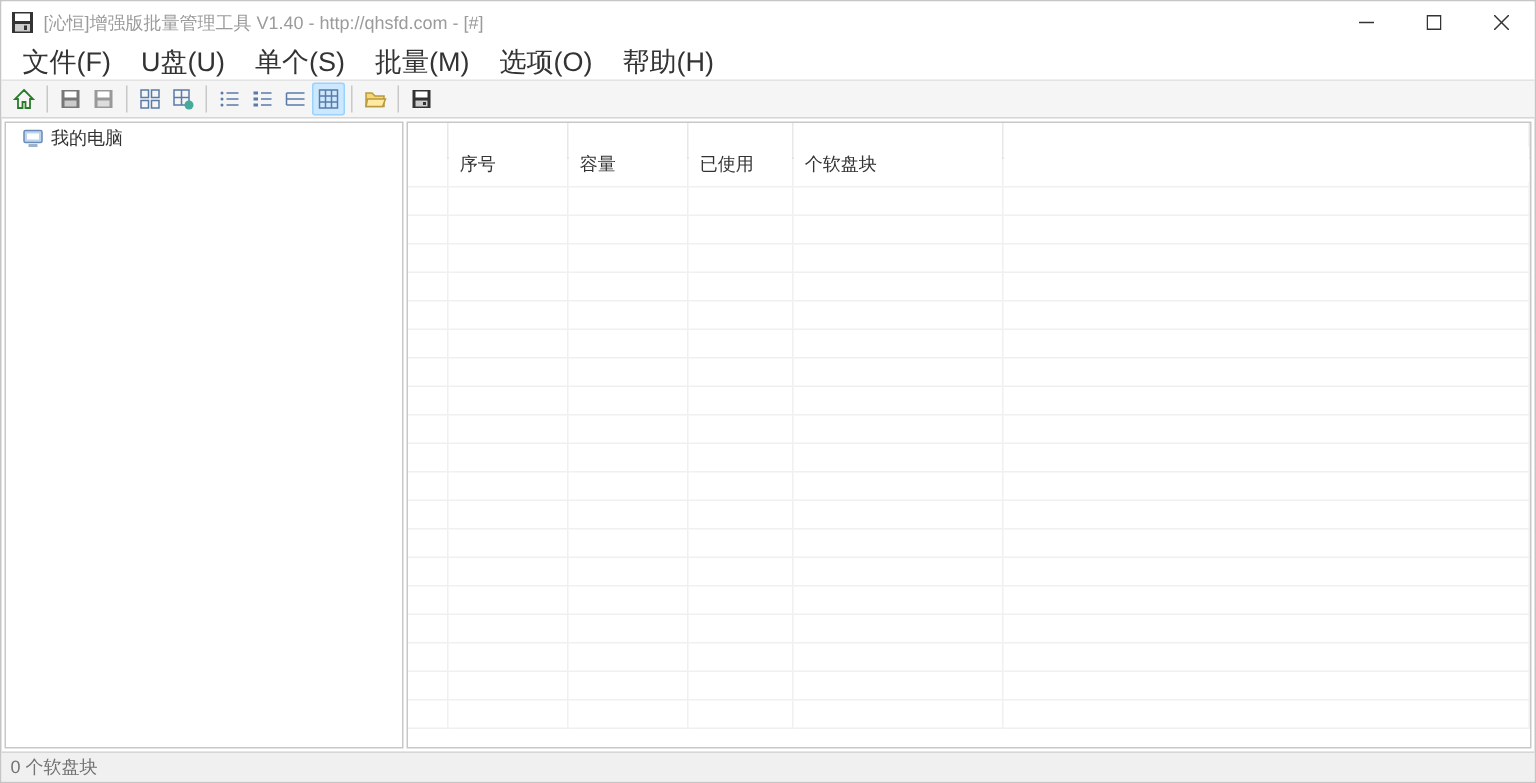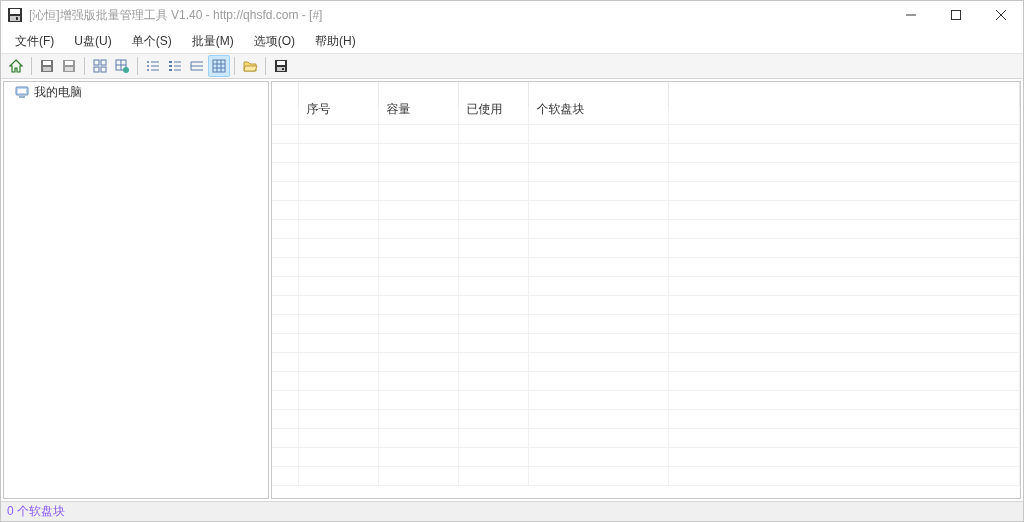--- a/index.html
+++ b/index.html
@@ -4,34 +4,34 @@
 <style>
   * { box-sizing: border-box; margin: 0; padding: 0; }
   html, body { width: 1024px; height: 522px; overflow: hidden; font-family: "Microsoft YaHei", "SimSun", Arial, sans-serif; font-size: 12px; color: #333; background: #fff; }
   .window { width: 1024px; height: 522px; display: flex; flex-direction: column; border: 1px solid #c5c5c5; background: #fff; }
   .titlebar { height: 28px; display: flex; align-items: center; padding: 0 0 0 6px; background: #fff; color: #9b9b9b; }
   .titlebar .app-icon { width: 16px; height: 16px; margin-right: 6px; display: inline-flex; }
   .titlebar .title-text { flex: 1; font-size: 12px; white-space: nowrap; overflow: hidden; }
   .win-controls { display: flex; height: 28px; }
   .win-btn { width: 45px; height: 28px; display: flex; align-items: center; justify-content: center; color: #666; }
   .menubar { height: 24px; display: flex; align-items: center; padding: 2px 4px; background: #fff; border-top: 0; }
-  .menu-item { padding: 2px 10px; color: #333; cursor: default; font-size: 12px; }
+  .menu-item { padding: 2px 10px; color: #333; cursor: default; font-size: 18px; }
   .toolbar { height: 26px; display: flex; align-items: center; padding: 2px 4px; background: #f5f5f5; border-top: 1px solid #e3e3e3; border-bottom: 1px solid #d6d6d6; gap: 0; }
   .tool-sep { width: 1px; height: 18px; background: #c8c8c8; margin: 0 4px; }
   .tool-btn { width: 22px; height: 22px; display: flex; align-items: center; justify-content: center; border: 1px solid transparent; border-radius: 2px; cursor: default; }
   .tool-btn.active { background: #cce8ff; border-color: #99d1ff; }
   .content { flex: 1; display: flex; min-height: 0; border-top: 0; }
   .tree-panel { width: 266px; border: 1px solid #c8c8c8; background: #fff; margin: 2px 2px 2px 2px; overflow: auto; }
   .tree-node { display: flex; padding: 2px 4px 2px 10px; height: 20px; white-space: nowrap; }
   .tree-icon { width: 16px; height: 16px; margin-right: 4px; display: inline-flex; }
   .grid-panel { flex: 1; border: 1px solid #c8c8c8; background: #fff; margin: 2px 2px 2px 0; overflow: auto; position: relative; }
   .grid-table { border-collapse: collapse; width: 100%; table-layout: fixed; }
   .grid-table th { text-align: left; font-weight: normal; font-size: 12px; background: #fff; border-right: 1px solid #e8e8e8; border-bottom: 1px solid #e0e0e0; padding: 3px 8px; height: 22px; position: sticky; top: 16px; }
   .grid-table td { border-right: 1px solid #f0f0f0; border-bottom: 1px solid #f0f0f0; height: 19px; padding: 0 8px; }
-  .statusbar { height: 20px; display: flex; align-items: center; padding: 2px 6px; background: #f0f0f0; border-top: 1px solid #d6d6d6; font-size: 12px; color: #8b5cf6; }
+  .statusbar { height: 20px; display: flex; align-items: center; padding: 2px 6px; background: #f0f0f0; border-top: 1px solid #d6d6d6; font-size: 12px; color: #737373; }
   svg { display: block; }
 </style>
 </head>
 <body>
 
 <div class="window">
 
   <div class="titlebar">
     <span class="app-icon">
       <svg width="16" height="16" viewBox="0 0 16 16">

